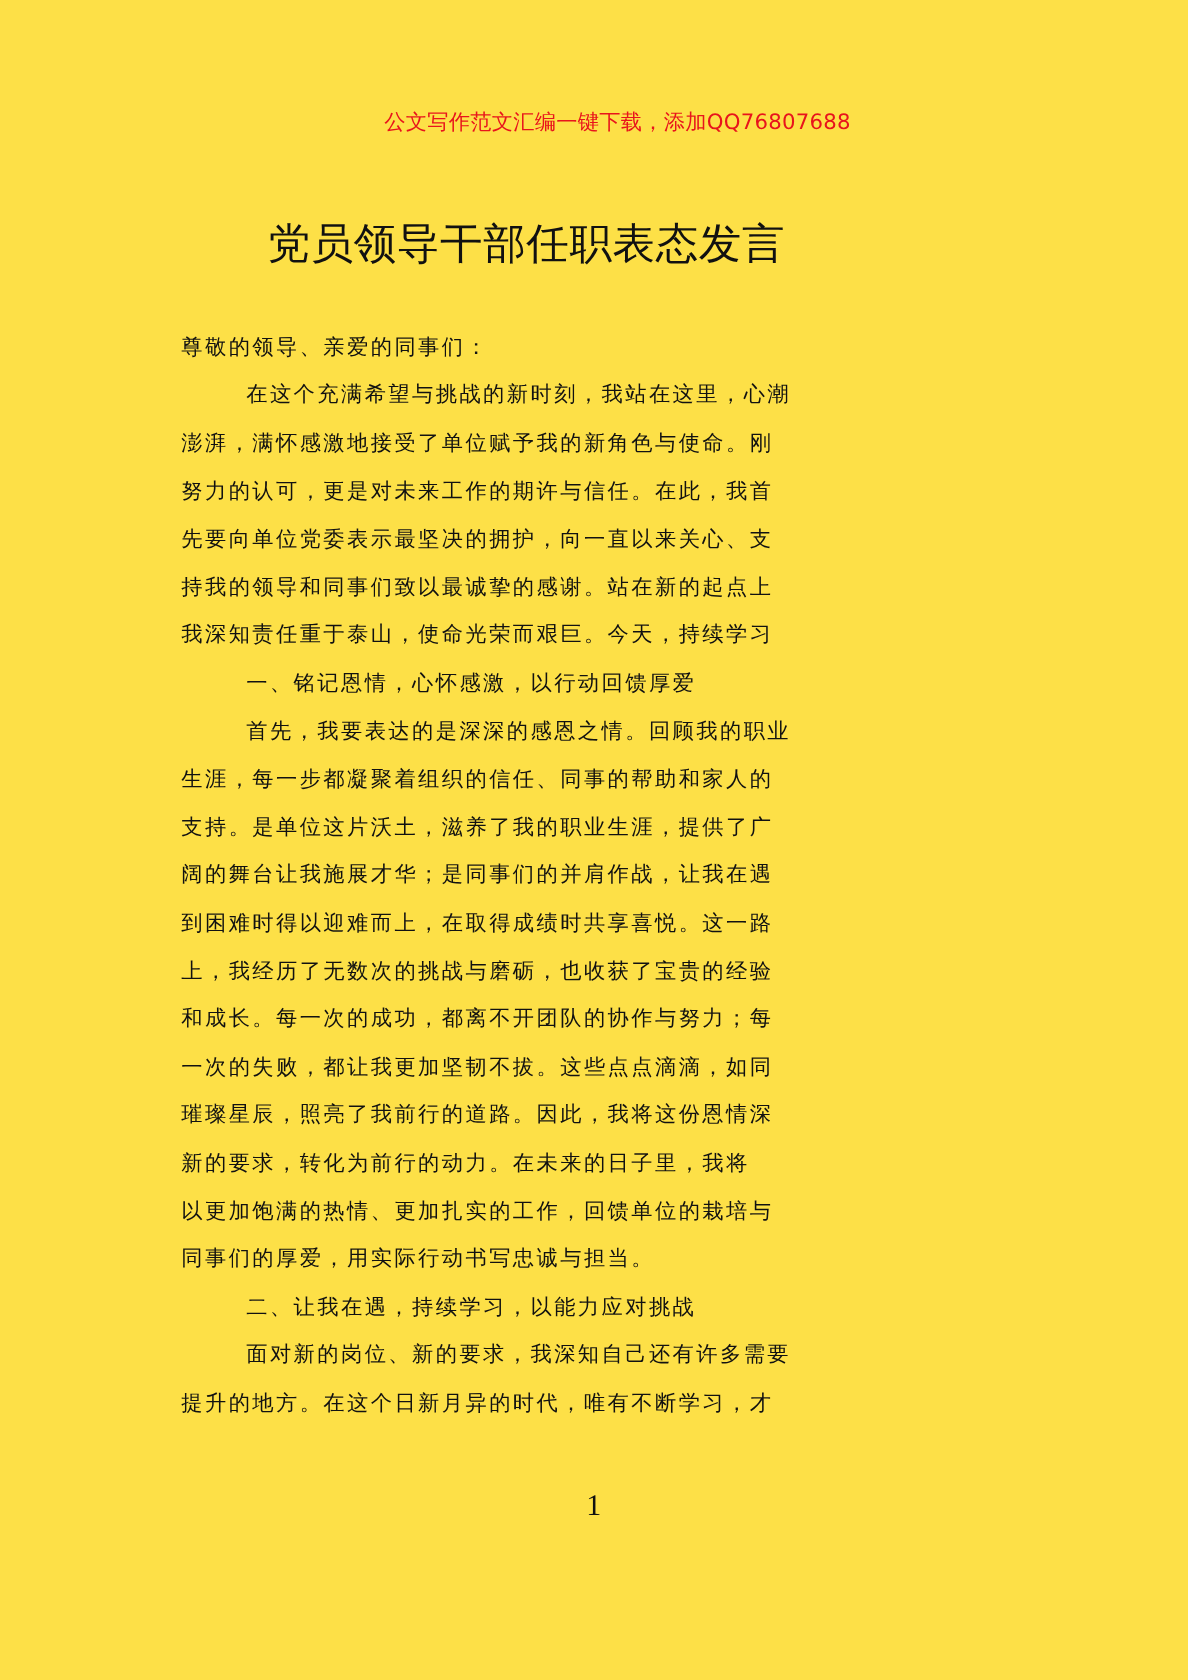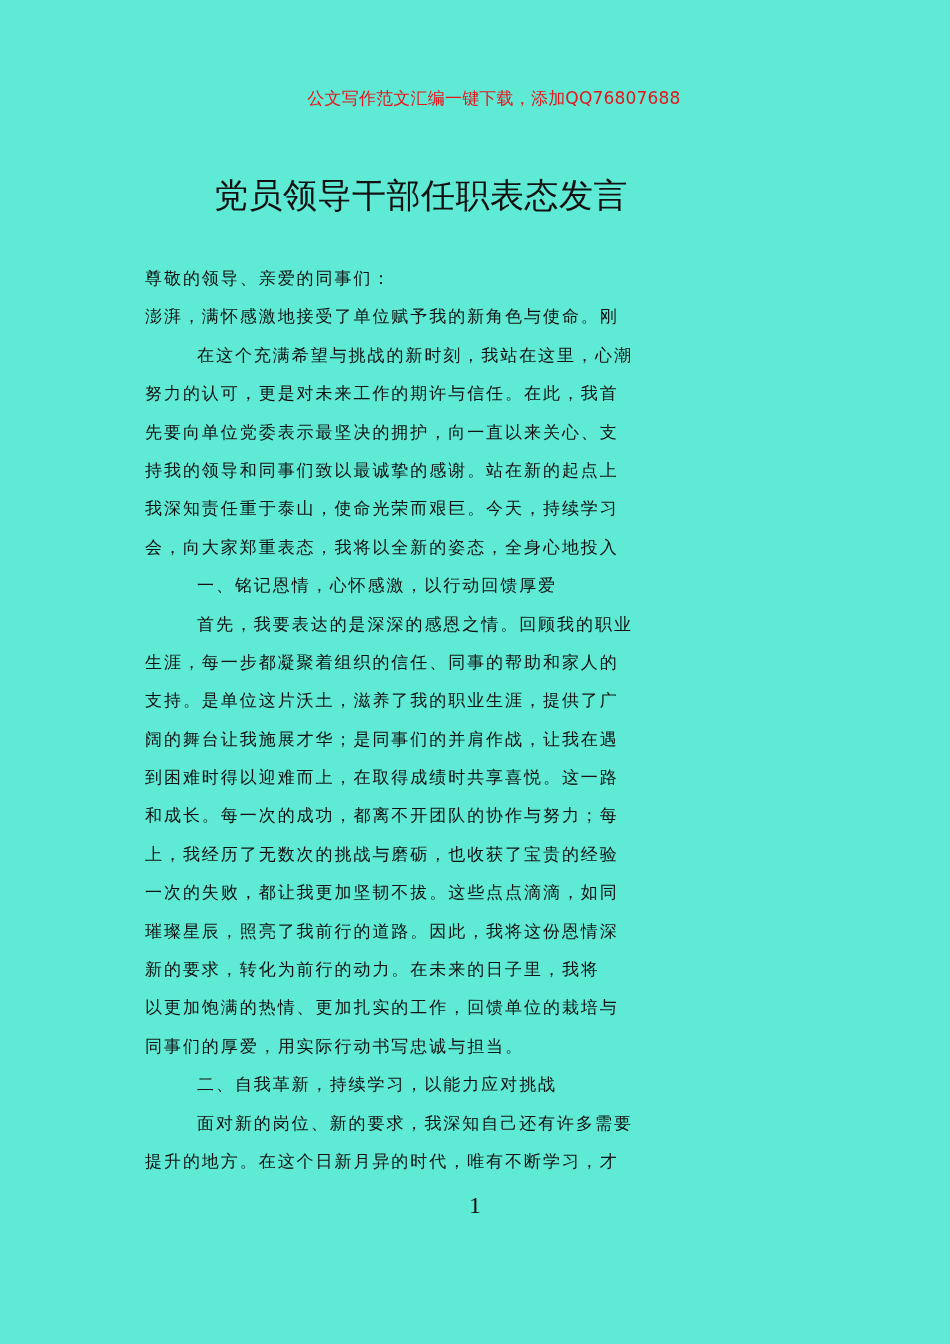--- a/index.html
+++ b/index.html
@@ -13,21 +13,21 @@
       position: relative;
       overflow: hidden;
       font-family: "DejaVu Sans", "Liberation Sans", sans-serif;
       color: #111111;
     }
     .page {
       position: absolute;
       left: 0; top: 0;
       width: 950px;
       height: 1344px;
-      background: #5eead4;
+      background: #fde047;
     }
     .promo {
       position: absolute;
       top: 86px;
       left: 0;
       width: 988px;
       text-align: center;
       font-size: 17px;
       line-height: 24px;
       color: #e8141c;
@@ -79,39 +79,38 @@
 </head>
 <body>
 
 <div class="page">
   <div class="promo">公文写作范文汇编一键下载，添加QQ76807688</div>
 
   <div class="title">党员领导干部任职表态发言</div>
 
   <div class="body">
     <span class="line">尊敬的领导、亲爱的同事们：</span>
+    <span class="line indent">在这个充满希望与挑战的新时刻，我站在这里，心潮</span>
     <span class="line">澎湃，满怀感激地接受了单位赋予我的新角色与使命。刚</span>
-    <span class="line indent">在这个充满希望与挑战的新时刻，我站在这里，心潮</span>
     <span class="line">努力的认可，更是对未来工作的期许与信任。在此，我首</span>
     <span class="line">先要向单位党委表示最坚决的拥护，向一直以来关心、支</span>
     <span class="line">持我的领导和同事们致以最诚挚的感谢。站在新的起点上</span>
     <span class="line">我深知责任重于泰山，使命光荣而艰巨。今天，持续学习</span>
-    <span class="line">会，向大家郑重表态，我将以全新的姿态，全身心地投入</span>
     <span class="line indent">一、铭记恩情，心怀感激，以行动回馈厚爱</span>
     <span class="line indent">首先，我要表达的是深深的感恩之情。回顾我的职业</span>
     <span class="line">生涯，每一步都凝聚着组织的信任、同事的帮助和家人的</span>
     <span class="line">支持。是单位这片沃土，滋养了我的职业生涯，提供了广</span>
     <span class="line">阔的舞台让我施展才华；是同事们的并肩作战，让我在遇</span>
     <span class="line">到困难时得以迎难而上，在取得成绩时共享喜悦。这一路</span>
+    <span class="line">上，我经历了无数次的挑战与磨砺，也收获了宝贵的经验</span>
     <span class="line">和成长。每一次的成功，都离不开团队的协作与努力；每</span>
-    <span class="line">上，我经历了无数次的挑战与磨砺，也收获了宝贵的经验</span>
     <span class="line">一次的失败，都让我更加坚韧不拔。这些点点滴滴，如同</span>
     <span class="line">璀璨星辰，照亮了我前行的道路。因此，我将这份恩情深</span>
     <span class="line">新的要求，转化为前行的动力。在未来的日子里，我将</span>
     <span class="line">以更加饱满的热情、更加扎实的工作，回馈单位的栽培与</span>
     <span class="line">同事们的厚爱，用实际行动书写忠诚与担当。</span>
-    <span class="line indent">二、自我革新，持续学习，以能力应对挑战</span>
+    <span class="line indent">二、让我在遇，持续学习，以能力应对挑战</span>
     <span class="line indent">面对新的岗位、新的要求，我深知自己还有许多需要</span>
     <span class="line">提升的地方。在这个日新月异的时代，唯有不断学习，才</span>
   </div>
 
   <div class="page-number">1</div>
 </div>
 
 </body></html>

